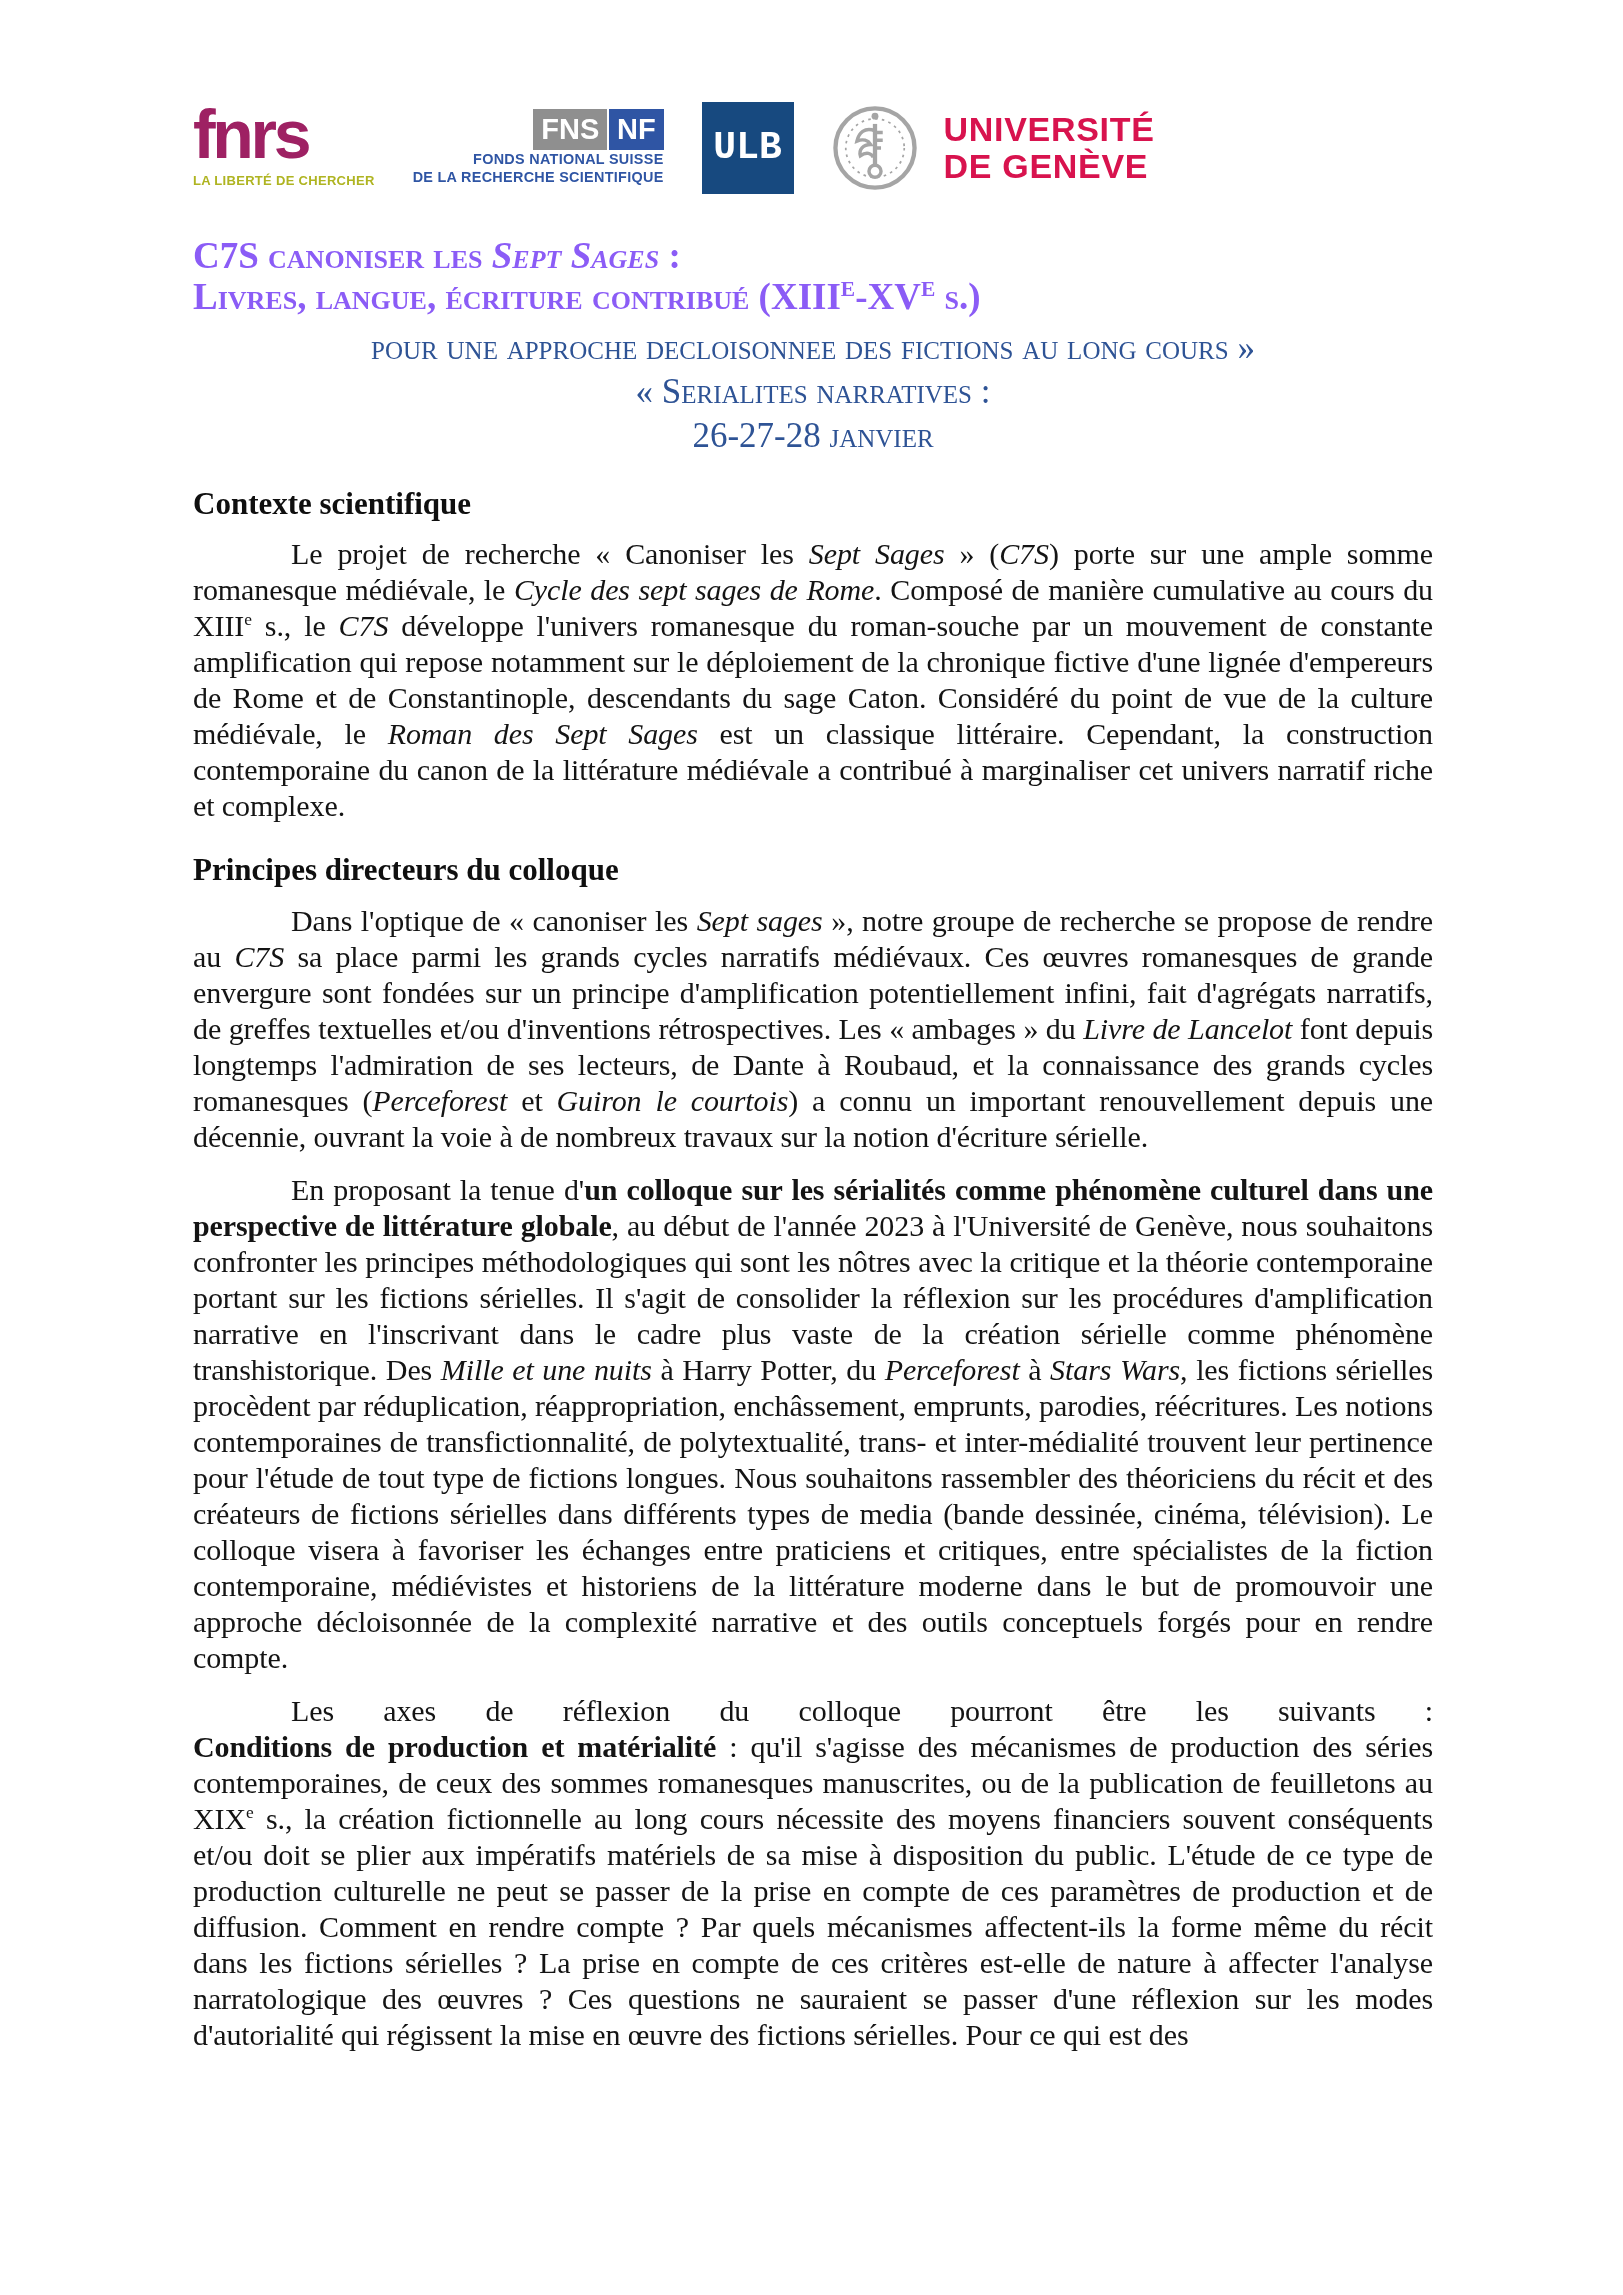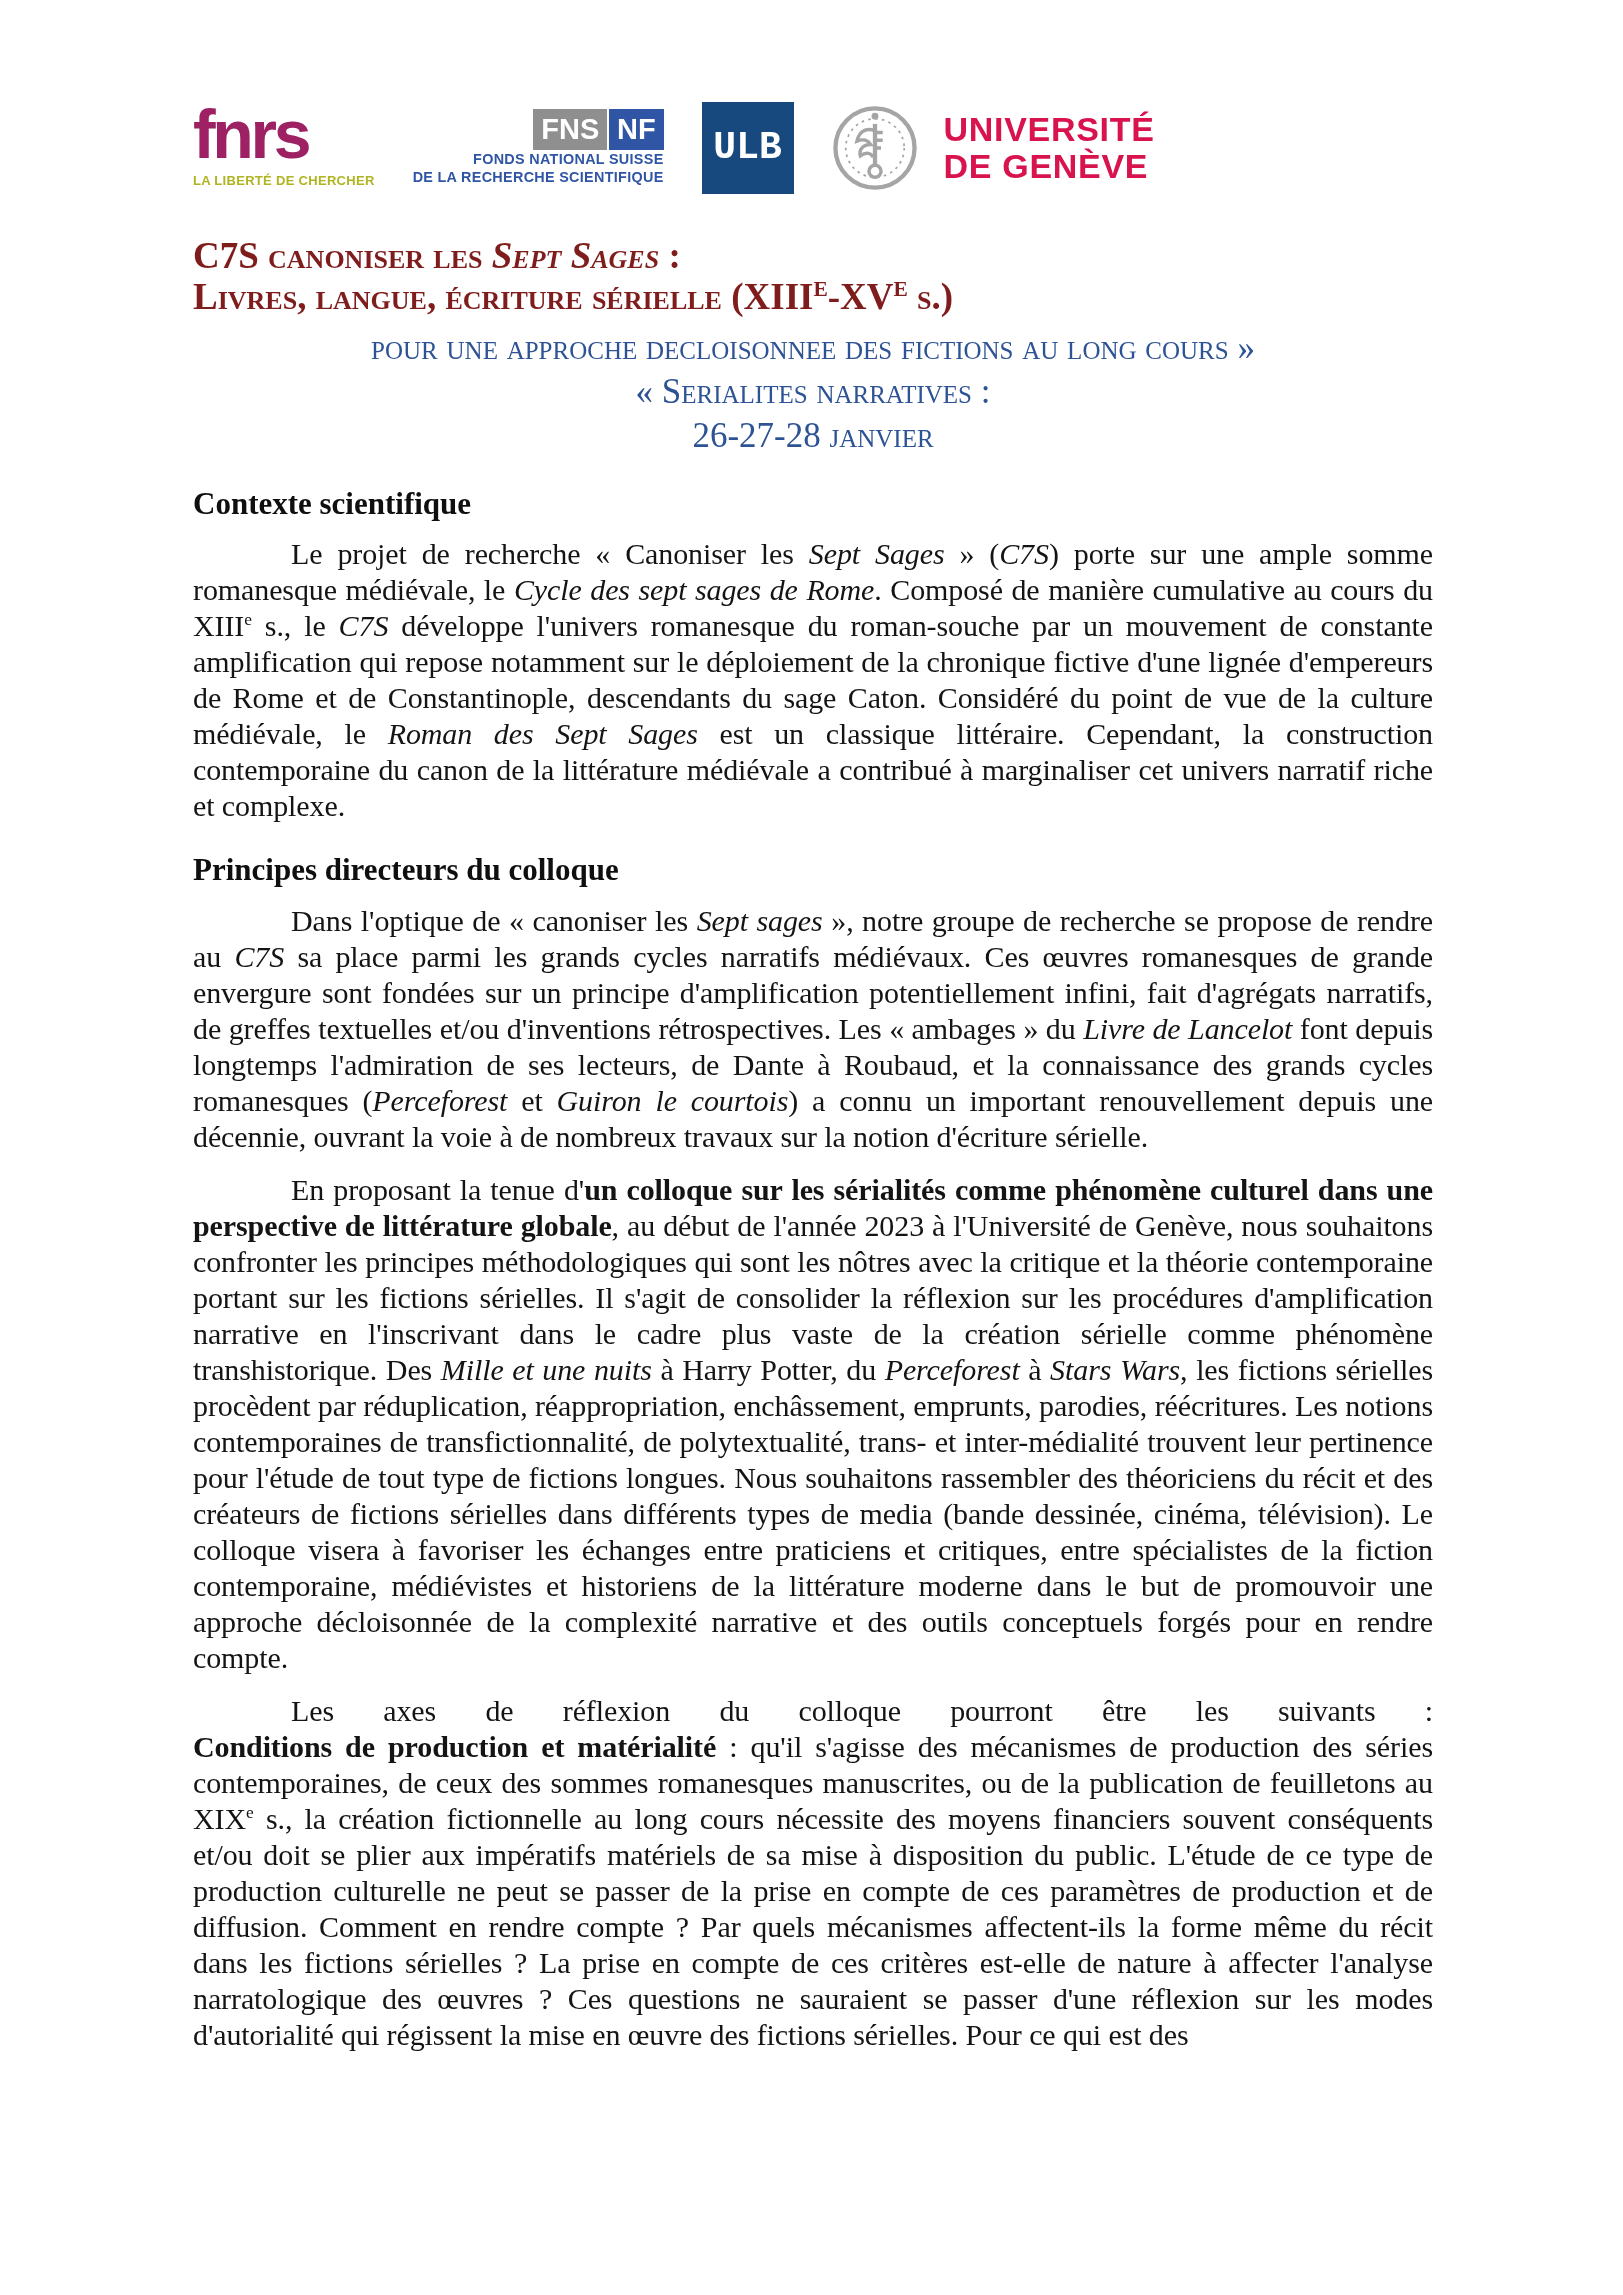--- a/index.html
+++ b/index.html
@@ -46,21 +46,21 @@
   }
   .unige{display:flex;align-items:center;gap:26px;}
   .seal{width:86px;height:86px;color:var(--seal_gray,#A5A5A5);flex:0 0 auto;}
   .unige-word{
     font-family:"Liberation Sans", sans-serif;font-weight:bold;
     font-size:34px;line-height:37px;letter-spacing:0.7px;
     color:var(--unige_red,#D8134E);
   }
   
   h1{
-    margin:35px 0 6.5px;font-weight:bold;color:#7f1d1d;
+    margin:35px 0 6.5px;font-weight:bold;color:#8b5cf6;
     font-size:37px;line-height:41px;font-variant:small-caps;
   }
   .t-line{display:block;}
   .subtitle{
     margin:9.2px 0 0;text-align:center;color:var(--heading_blue,#2E5395);
     font-variant:small-caps;font-size:35px;line-height:44px;font-weight:normal;
   }
   .s-line{display:block;}
   
   h2{
@@ -112,21 +112,21 @@
       </svg>
       <div class="unige-word">
         <div>UNIVERSITÉ</div>
         <div>DE GENÈVE</div>
       </div>
     </div>
   </header>
 
   <h1>
     <span class="t-line"><span>C7S canoniser les </span><span class="i">Sept Sages</span><span> :</span></span>
-    <span class="t-line"><span>Livres, langue, écriture sérielle (XIII</span><span class="sup">E</span><span>-XV</span><span class="sup">E</span><span> s.)</span></span>
+    <span class="t-line"><span>Livres, langue, écriture contribué (XIII</span><span class="sup">E</span><span>-XV</span><span class="sup">E</span><span> s.)</span></span>
   </h1>
 
   <div class="subtitle">
     <span class="s-line">pour une approche decloisonnee des fictions au long cours »</span>
     <span class="s-line">« Serialites narratives :</span>
     <span class="s-line">26-27-28 janvier</span>
   </div>
 
   <main class="content">
     <section>

